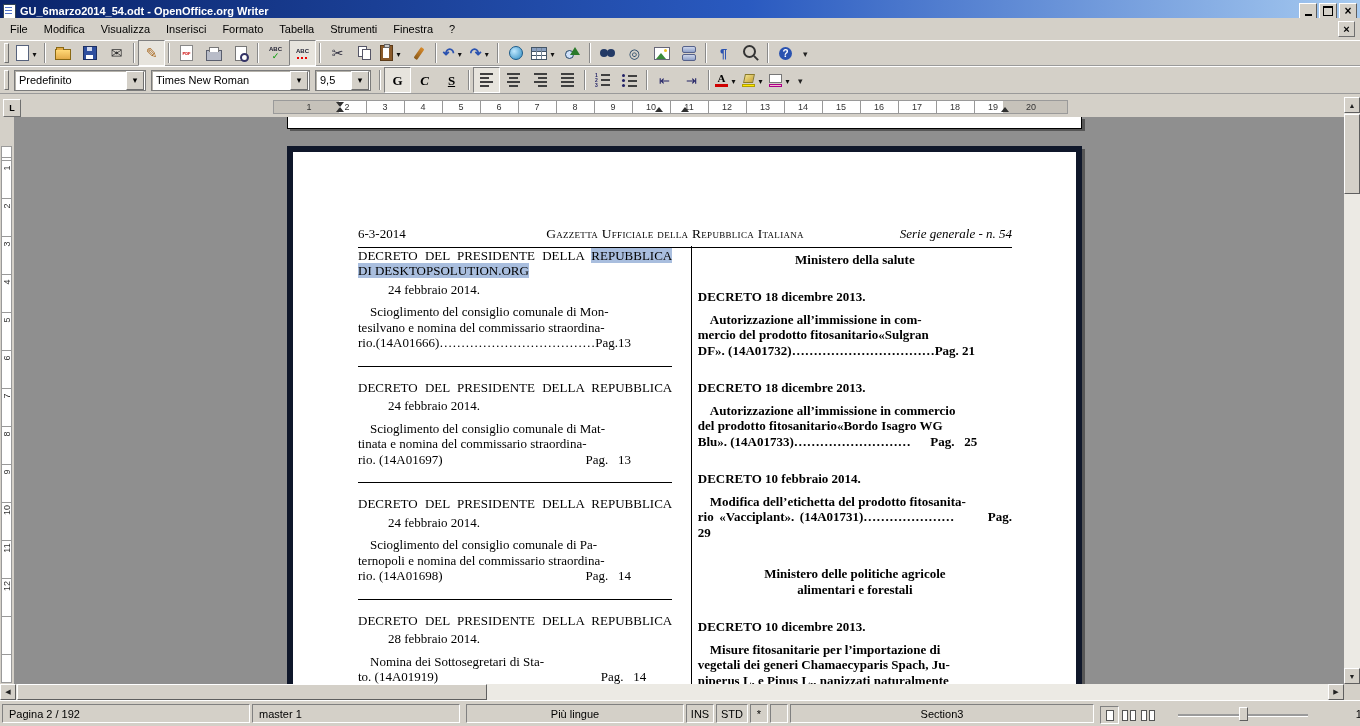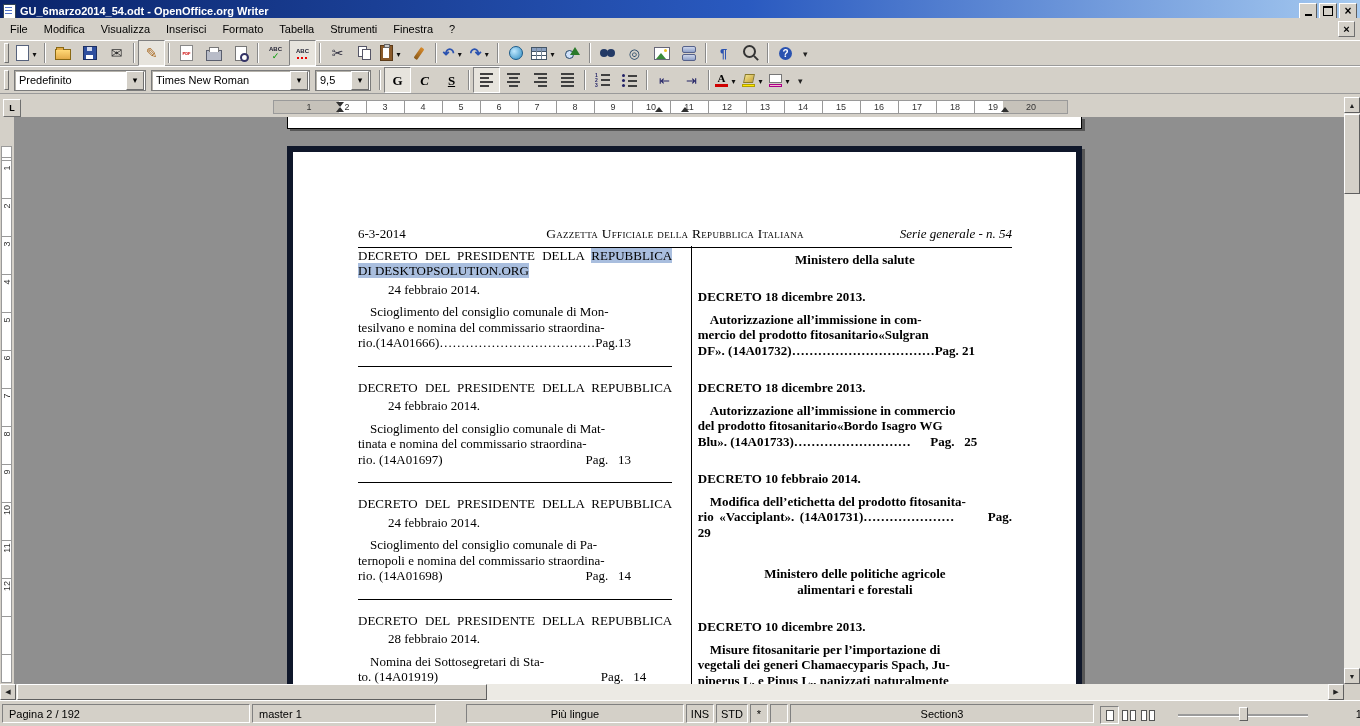--- a/index.html
+++ b/index.html
@@ -195,21 +195,21 @@
   #vthumb{position:absolute;left:0;top:17px;width:16px;height:80px;background:#d4d0c8;border:1px solid;border-color:#fff #5f5f5f #5f5f5f #fff;box-sizing:border-box;}
   #hscroll{position:absolute;left:0;top:684px;width:1344px;height:16px;background:#eceae4;}
   #hthumb{position:absolute;left:17px;top:0;width:470px;height:16px;background:#d4d0c8;border:1px solid;border-color:#fff #5f5f5f #5f5f5f #fff;box-sizing:border-box;}
   #corner{position:absolute;left:1344px;top:684px;width:16px;height:16px;background:#d4d0c8;}
 
   
   #statusbar{position:absolute;left:0;top:700px;width:1360px;height:26px;background:#d4d0c8;border-top:1px solid #fff;}
   .seg{position:absolute;top:3px;height:19px;box-sizing:border-box;border:1px solid;border-color:#808080 #fff #fff #808080;
     padding:3px 6px;white-space:nowrap;overflow:hidden;}
   #seg-page{left:2px;width:248px;}
-  #seg-style{left:252px;width:184px;}
+  #seg-style{left:252px;width:208px;}
   #seg-lang{left:466px;width:218px;text-align:center;}
   #seg-ins{left:686px;width:28px;text-align:center;padding:3px 2px;}
   #seg-std{left:716px;width:32px;text-align:center;padding:3px 2px;}
   #seg-mod{left:750px;width:18px;text-align:center;padding:3px 2px;}
   #seg-blank{left:770px;width:18px;}
   #seg-section{left:790px;width:304px;text-align:center;}
   .vb{position:absolute;top:5px;width:17px;height:16px;display:flex;align-items:center;justify-content:center;border:1px solid transparent;}
   .vb i{display:block;width:6px;height:9px;background:#fff;border:1px solid #555;}
   .vb.two i{width:4px;margin:0 1px;}
   #vb1{left:1100px;border-color:#808080 #fff #fff #808080;}

